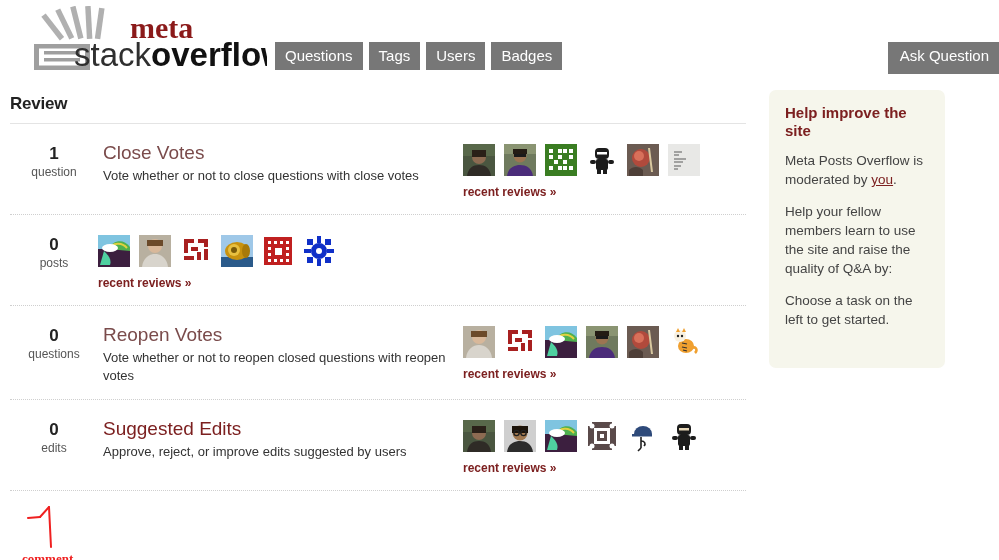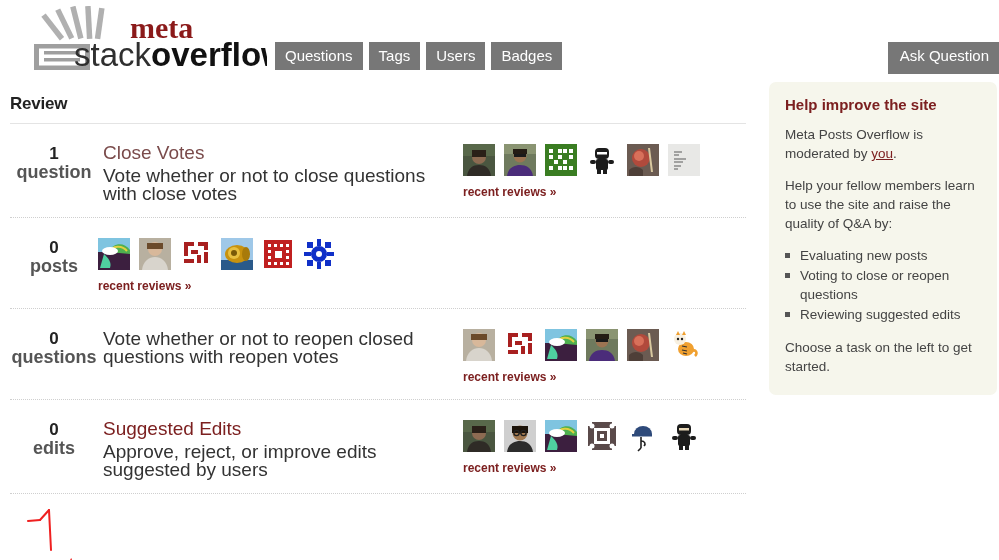--- a/index.html
+++ b/index.html
@@ -91,44 +91,43 @@
     padding-top: 2px;
   }
   .rev-num {
     font-size: 17px;
     font-weight: bold;
     color: #222222;
     line-height: 20px;
     display: block;
   }
   .rev-unit {
-    font-size: 18px;
+    font-size: 12px;
     color: #555555;
     line-height: 16px;
     display: block;
-    font-weight: bold;
   }
   .rev-body {
     flex: 1 1 auto;
     padding-left: 5px;
     padding-right: 16px;
     max-width: 365px;
   }
   .rev-name {
     font-size: 19px;
     color: #7a4b4b;
     text-decoration: none;
     line-height: 22px;
     display: inline-block;
     cursor: pointer;
     font-family: "Liberation Sans", sans-serif;
   }
   .rev-name.dark { color: #7c2020; }
   .rev-desc {
-    font-size: 19px;
+    font-size: 13px;
     color: #333333;
     line-height: 18px;
     margin-top: 3px;
   }
   .rev-avatars {
     flex: 0 0 auto;
     width: 250px;
     padding-top: 2px;
   }
   .av-strip { display: flex; gap: 9px; }
@@ -173,25 +172,25 @@
     left: 12px; top: 60px;
     font-family: "Liberation Serif", serif;
     font-size: 13px;
     font-weight: bold;
     color: #ef2020;
   }
 
   
   .sidebar {
     position: absolute;
-    left: 769px; top: 0;
-    width: 228px;
+    left: 769px; top: 8px;
+    width: 176px;
     background: #f6f6ec;
     border-radius: 7px;
-    padding: 14px 16px 6px 16px;
+    padding: 14px 16px 26px 16px;
   }
   .sb-title {
     font-size: 15px;
     font-weight: bold;
     color: #7c2020;
     margin: 0 0 11px 0;
     line-height: 18px;
   }
   .sb-p {
     font-size: 13.5px;
@@ -451,20 +450,21 @@
           <a class="recent" href="#">recent reviews »</a>
         </div>
       </div>
 
       <div class="rev-row">
         <div class="rev-count">
           <span class="rev-num">0</span>
           <span class="rev-unit">questions</span>
         </div>
         <div class="rev-body">
+          <a class="rev-name" href="#">Reopen Votes</a>
           <div class="rev-desc">Vote whether or not to reopen closed questions with reopen votes</div>
         </div>
         <div class="rev-avatars">
           <div class="av-strip">
             <span class="av">
               <svg width="32" height="32" viewBox="0 0 32 32">
                   <rect width="32" height="32" fill="#b8b0a0"></rect>
                   <circle cx="16" cy="11" r="7" fill="#d8b89a"></circle>
                   <path d="M8 5h16v6H8z" fill="#6b4a2a"></path>
                   <path d="M3 32c1-9 7-13 13-13s12 4 13 13z" fill="#d8d4cc"></path>
@@ -629,22 +629,17 @@
         </svg>
         <span class="ann-label">comment</span>
       </div>
 
     </div>
 
     <div class="sidebar">
       <h2 class="sb-title">Help improve the site</h2>
       <p class="sb-p"><span>Meta Posts Overflow is moderated by </span><a class="sb-link" href="#">you</a><span>.</span></p>
       <p class="sb-p">Help your fellow members learn to use the site and raise the quality of Q&amp;A by:</p>
-      <ul class="sb-list">
-        <li>Evaluating new posts</li>
-        <li>Voting to close or reopen questions</li>
-        <li>Reviewing suggested edits</li>
-      </ul>
       <p class="sb-p">Choose a task on the left to get started.</p>
     </div>
 
   </div>
 </div>
 
 </body></html>

